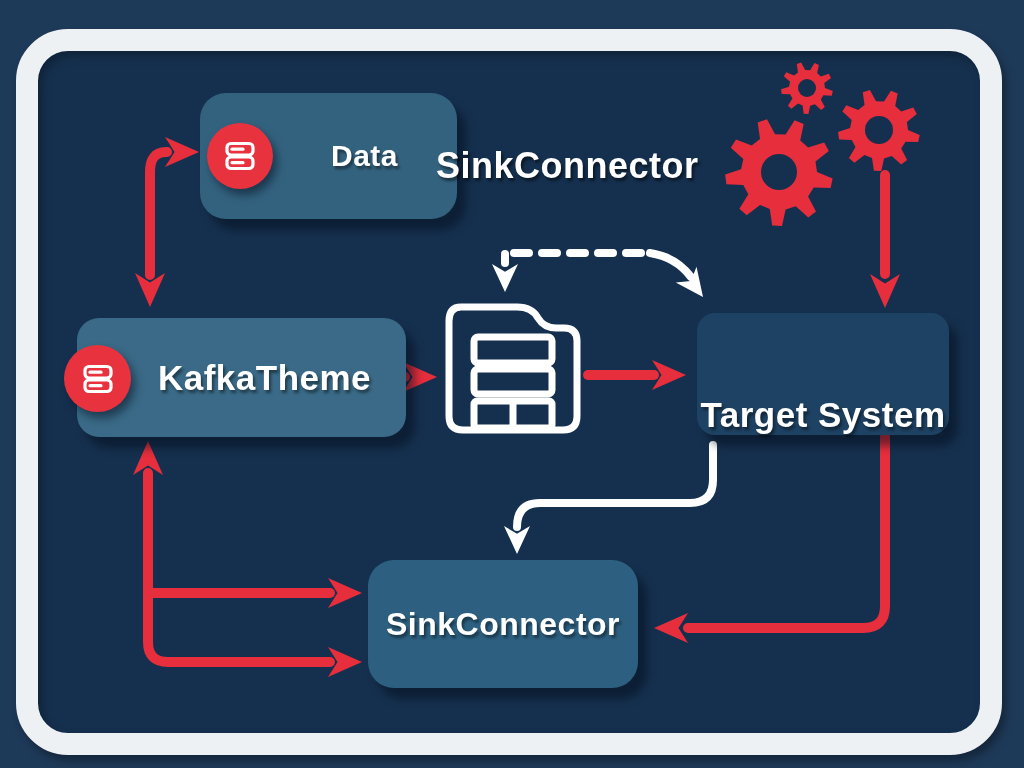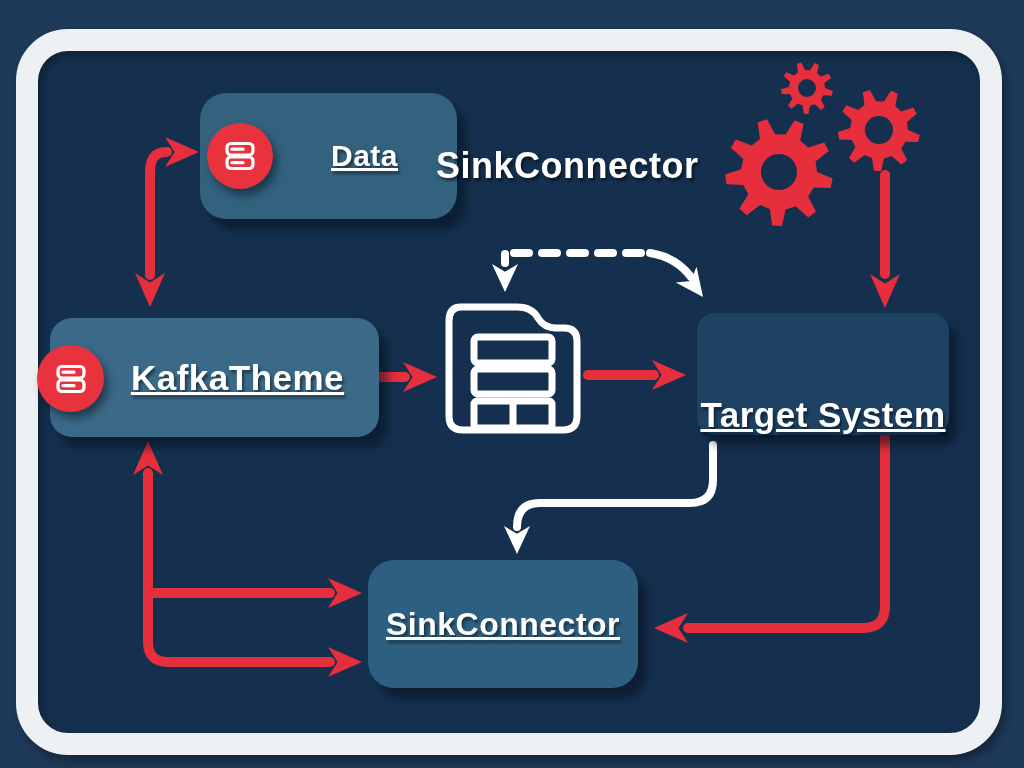--- a/index.html
+++ b/index.html
@@ -13,24 +13,24 @@
     box-shadow:4px 6px 10px rgba(0,0,0,.35), inset 4px 5px 10px rgba(0,0,0,.28);
   }
   svg.layer{position:absolute;left:0;top:0;width:1024px;height:768px;pointer-events:none;}
   .node{
     position:absolute;display:flex;align-items:center;justify-content:center;
     color:#fff;font-weight:bold;letter-spacing:.5px;
     box-shadow:9px 11px 9px rgba(4,14,28,.5);
     text-shadow:2px 3px 3px rgba(0,0,0,.45);
   }
   .node-data  {left:200px;top:93px; width:185px;height:126px;background:#33627f;border-radius:26px;padding-left:72px;font-size:30px;}
-  .node-kafka {left:50px; top:318px;width:283px;height:119px;background:#3a6a87;border-radius:22px;padding-left:46px;font-size:35px;}
+  .node-kafka {left:77px; top:318px;width:283px;height:119px;background:#3a6a87;border-radius:22px;padding-left:46px;font-size:35px;}
   .node-target{left:697px;top:313px;width:252px;height:122px;background:#1e4263;border-radius:18px;font-size:35px;align-items:flex-end;}
   .node-sink  {left:368px;top:560px;width:270px;height:128px;background:#2d6080;border-radius:26px;font-size:32px;}
-  .node .label{white-space:nowrap;text-decoration:underline;}
+  .node .label{white-space:nowrap;}
   .badge{
     position:absolute;border-radius:50%;background:#e8333f;
     display:flex;align-items:center;justify-content:center;
     box-shadow:4px 6px 8px rgba(4,14,28,.5);
   }
   .badge-data {left:7px;  top:30px;width:66px;height:66px;}
   .badge-kafka{left:-13px;top:27px;width:67px;height:67px;}
   .badge svg{stroke:#fff;fill:none;stroke-width:3.2;stroke-linecap:round;stroke-linejoin:round;}
   .title{
     position:absolute;left:436px;top:145px;font-size:36px;font-weight:bold;color:#fff;

